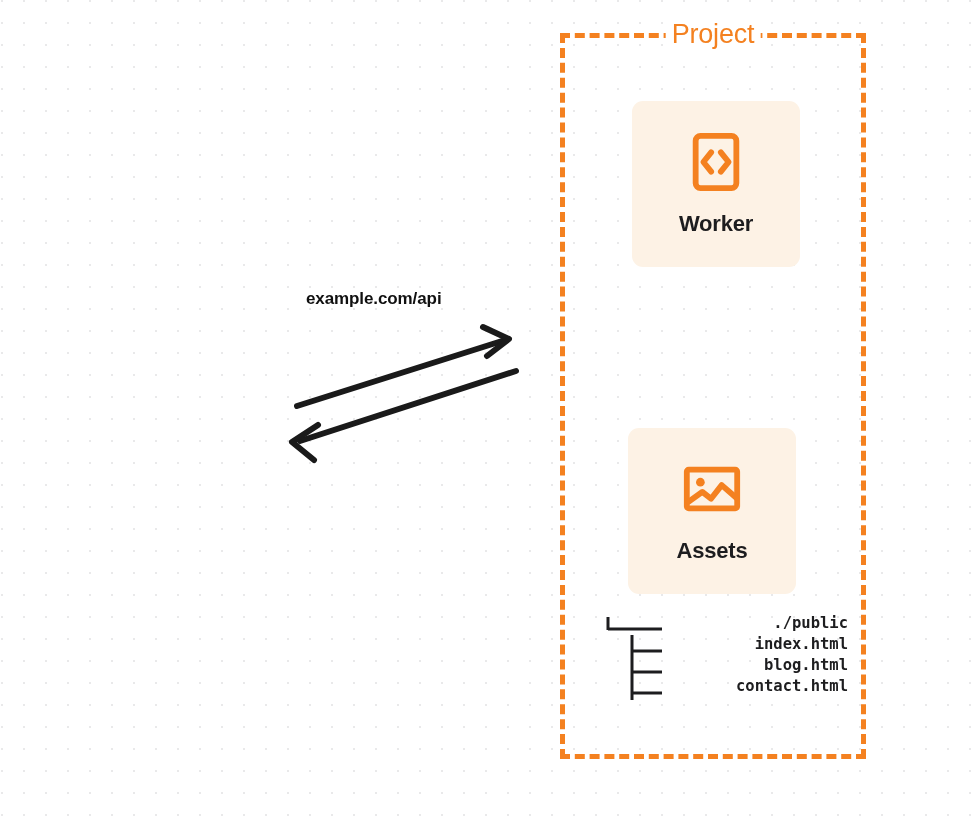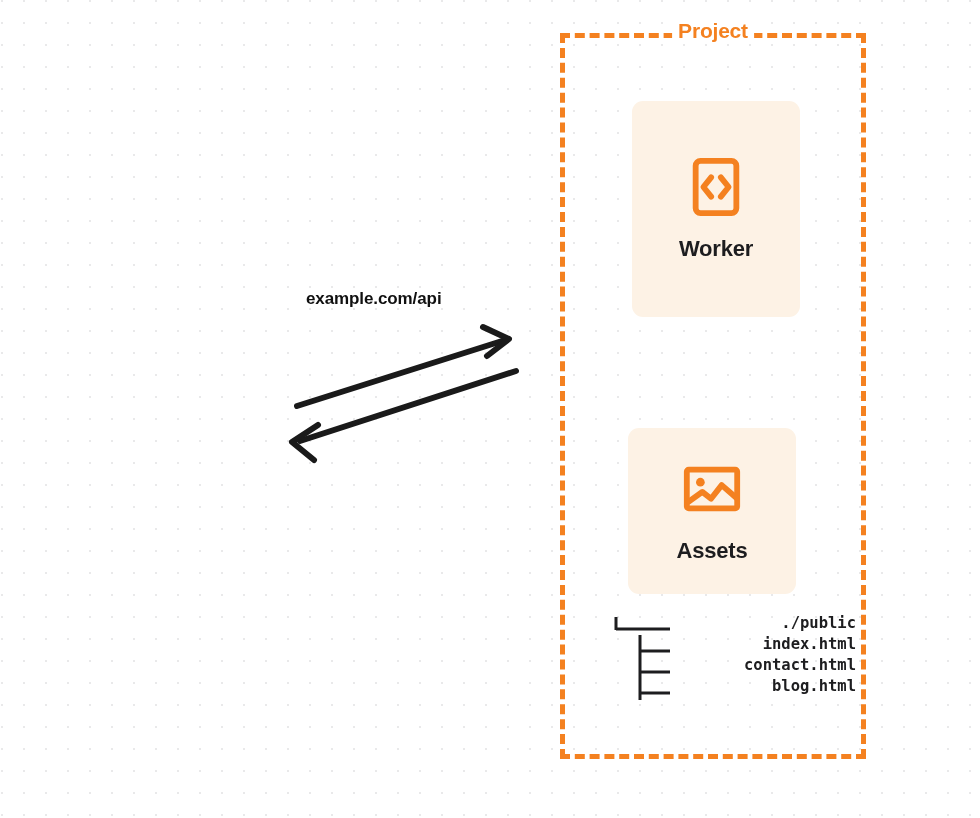--- a/index.html
+++ b/index.html
@@ -76,42 +76,42 @@
     border: 5px dashed #f48120;
     box-sizing: border-box;
   }
   .project-title {
     position: absolute;
     top: -14px;
     left: 50%;
     transform: translateX(-50%);
     background: #ffffff;
     padding: 0 6px;
-    font-size: 21px;
-    font-weight: 700;
+    font-size: 27px;
+    font-weight: 400;
     color: #f48120;
     letter-spacing: -0.2px;
     white-space: nowrap;
   }
 
   
   .card {
     position: absolute;
     background: #fdf2e5;
     border-radius: 11px;
     display: flex;
     flex-direction: column;
     align-items: center;
     justify-content: center;
   }
   .card-worker {
     left: 72px;
     top: 68px;
     width: 168px;
-    height: 216px;
+    height: 166px;
   }
   .card-assets {
     left: 68px;
     top: 395px;
     width: 168px;
     height: 166px;
   }
   .card-icon {
     width: 62px;
     height: 62px;
@@ -121,21 +121,21 @@
     margin-top: 18px;
     font-size: 22px;
     font-weight: 700;
     color: #1d1d1f;
     letter-spacing: -0.2px;
   }
 
   
   .file-tree {
     position: absolute;
-    left: 52px;
+    left: 44px;
     top: 580px;
     width: 248px;
     font-family: "DejaVu Sans Mono", monospace;
     font-size: 15.5px;
     font-weight: 700;
     color: #1d1d1f;
     line-height: 21px;
   }
   .tree-row {
     position: relative;
@@ -200,18 +200,18 @@
       <svg class="tree-svg" viewBox="0 0 120 92">
         <line x1="4" y1="4" x2="4" y2="17" stroke="#1d1d1f" stroke-width="3"></line>
         <line x1="4" y1="16" x2="58" y2="16" stroke="#1d1d1f" stroke-width="3"></line>
         <line x1="28" y1="22" x2="28" y2="87" stroke="#1d1d1f" stroke-width="3"></line>
         <line x1="28" y1="38" x2="58" y2="38" stroke="#1d1d1f" stroke-width="3"></line>
         <line x1="28" y1="59" x2="58" y2="59" stroke="#1d1d1f" stroke-width="3"></line>
         <line x1="28" y1="80" x2="58" y2="80" stroke="#1d1d1f" stroke-width="3"></line>
       </svg>
       <div class="tree-row">./public</div>
       <div class="tree-row">index.html</div>
+      <div class="tree-row">blog.html</div>
       <div class="tree-row">contact.html</div>
-      <div class="tree-row">blog.html</div>
     </div>
   </div>
 
 </div>
 
 </body></html>

